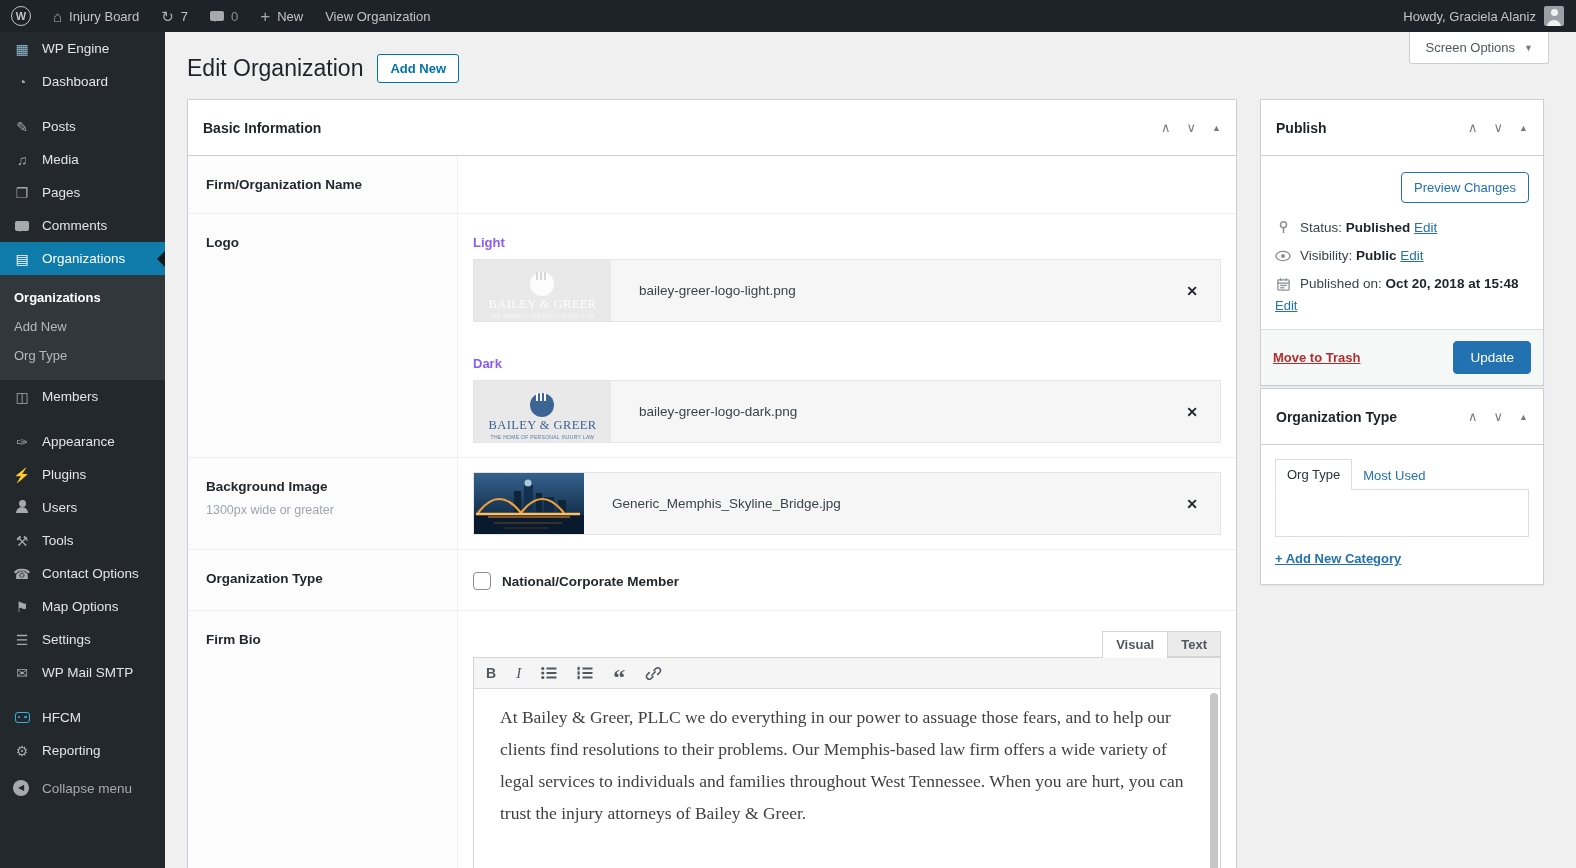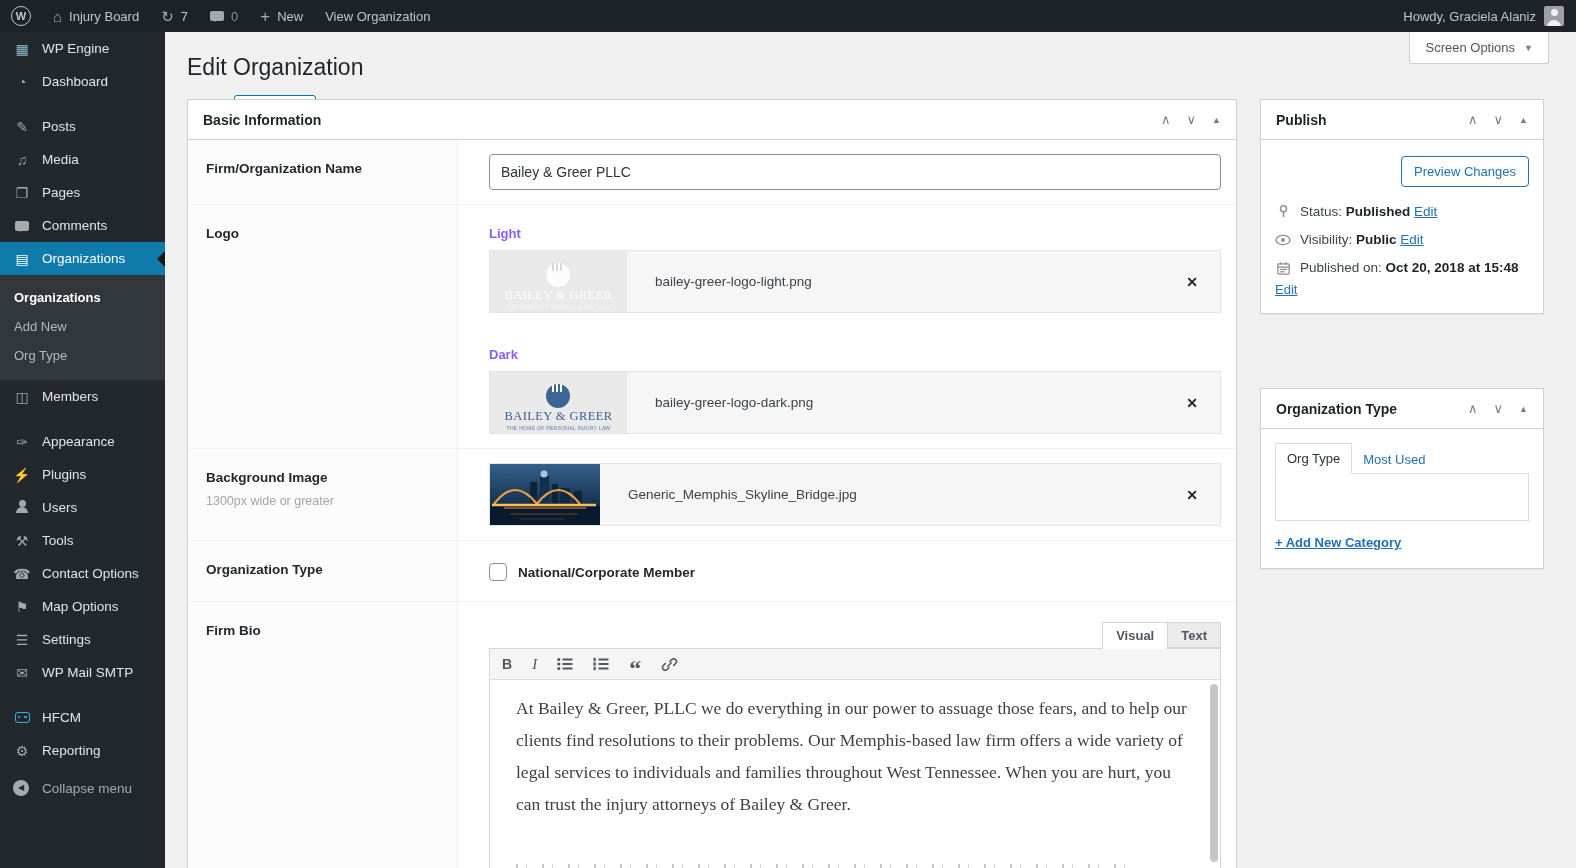--- a/index.html
+++ b/index.html
@@ -37,32 +37,32 @@
   .person-icon::after{content:"";position:absolute;bottom:0;left:1px;width:12px;height:6px;border-radius:6px 6px 0 0;background:#a7aaad;}
   .robot-icon{display:inline-block;width:15px;height:11px;border:1.5px solid #33b3db;border-radius:3px;position:relative;margin-top:2px;}
   .robot-icon::before{content:"";position:absolute;top:2.5px;left:2px;width:2.5px;height:2.5px;border-radius:50%;background:#33b3db;}
   .robot-icon::after{content:"";position:absolute;top:2.5px;right:2px;width:2.5px;height:2.5px;border-radius:50%;background:#33b3db;}
   .collapse-circle{width:16px;height:16px;border-radius:50%;background:#a7aaad;color:#23282d;display:flex;align-items:center;justify-content:center;font-size:8px;}
   .collapse-label{color:#a7aaad;}
   
   #content{position:absolute;left:165px;top:32px;right:0;bottom:0;overflow:hidden;}
   #screen-options{position:absolute;top:0;right:27px;background:#fff;border:1px solid #ccd0d4;border-top:none;padding:8px 15px;color:#50575e;display:flex;align-items:center;gap:9px;cursor:pointer;border-radius:0 0 3px 3px;}
   #screen-options .chev{font-size:9px;color:#787c82;}
-  #page-head{position:absolute;left:22px;top:22px;display:flex;align-items:center;gap:14px;flex-direction:column;}
+  #page-head{position:absolute;left:22px;top:22px;display:flex;align-items:center;gap:14px;}
   #page-title{font-size:23px;font-weight:400;color:#1d2327;}
   .add-new-btn{border:1px solid #0073aa;color:#0073aa;background:#fff;padding:6px 12px;border-radius:3px;font-weight:700;font-size:13px;cursor:pointer;}
   .postbox{background:#fff;border:1px solid #ccd0d4;box-shadow:0 1px 1px rgba(0,0,0,.04);}
-  .postbox-header{display:flex;align-items:center;justify-content:space-between;padding:0 15px;height:40px;border-bottom:1px solid #ccd0d4;}
+  .postbox-header{display:flex;align-items:center;justify-content:space-between;padding:0 15px;height:56px;border-bottom:1px solid #ccd0d4;}
   .postbox-title{font-weight:700;font-size:14px;color:#1d2327;}
   .header-controls{color:#787c82;display:flex;gap:16px;align-items:center;}
   .hc{font-size:13px;cursor:pointer;}
   .hc.tri{font-size:9px;}
   #main-box{position:absolute;left:22px;top:67px;width:1050px;}
   
-  .form-row{display:flex;border-bottom:1px solid #f0f0f1;gap:16px;}
+  .form-row{display:flex;border-bottom:1px solid #f0f0f1;}
   .form-row:last-child{border-bottom:none;}
   .row-label{width:270px;min-width:270px;padding:21px 18px;border-right:1px solid #f0f0f1;background:#fcfcfc;font-weight:700;font-size:13.5px;color:#23282d;}
   .row-hint{font-weight:400;color:#a0a5aa;font-size:12.5px;margin-top:9px;}
   .row-content{flex:1;padding:14px 15px;min-width:0;}
   .name-input{width:100%;height:36px;border:1px solid #8c8f94;border-radius:4px;padding:0 11px;font-size:14px;color:#2c3338;background:#fff;}
   .sub-label{font-weight:700;font-size:13px;color:#8b5cf6;margin:7px 0 9px;}
   .file-item{display:flex;align-items:center;background:#f6f6f6;border:1px solid #e4e4e4;height:63px;cursor:default;}
   .file-item + .sub-label{margin-top:34px;}
   .file-thumb{height:61px;flex:none;overflow:hidden;display:flex;align-items:center;justify-content:center;}
   .logo-thumb{width:137px;background:#e9e9e9;}
@@ -261,23 +261,20 @@
       <span class="postbox-title">Basic Information</span>
       <span class="header-controls">
         <span class="hc">∧</span>
         <span class="hc">∨</span>
         <span class="hc tri">▲</span>
       </span>
     </div>
 
     <div class="form-row">
       <div class="row-label">Firm/Organization Name</div>
-      <div class="row-content">
-        <input class="name-input" type="text" value="Bailey &amp; Greer PLLC" style="">
-      </div>
     </div>
 
     <div class="form-row">
       <div class="row-label">Logo</div>
       <div class="row-content">
         <div class="sub-label">Light</div>
         <div class="file-item">
           <div class="file-thumb logo-thumb logo-light">
             <div class="logo-inner">
               <div class="emblem">
@@ -458,20 +455,24 @@
         </span>
         <span>
           <span>Published on:</span>
           <span class="bold-val">Oct 20, 2018 at 15:48</span>
         </span>
       </div>
       <div class="published-edit">
         <a class="edit-link">Edit</a>
       </div>
     </div>
+    <div class="publish-footer">
+      <a class="trash-link">Move to Trash</a>
+      <button class="update-btn">Update</button>
+    </div>
   </div>
 
   <div id="orgtype-box" class="postbox">
     <div class="postbox-header">
       <span class="postbox-title">Organization Type</span>
       <span class="header-controls">
         <span class="hc">∧</span>
         <span class="hc">∨</span>
         <span class="hc tri">▲</span>
       </span>

